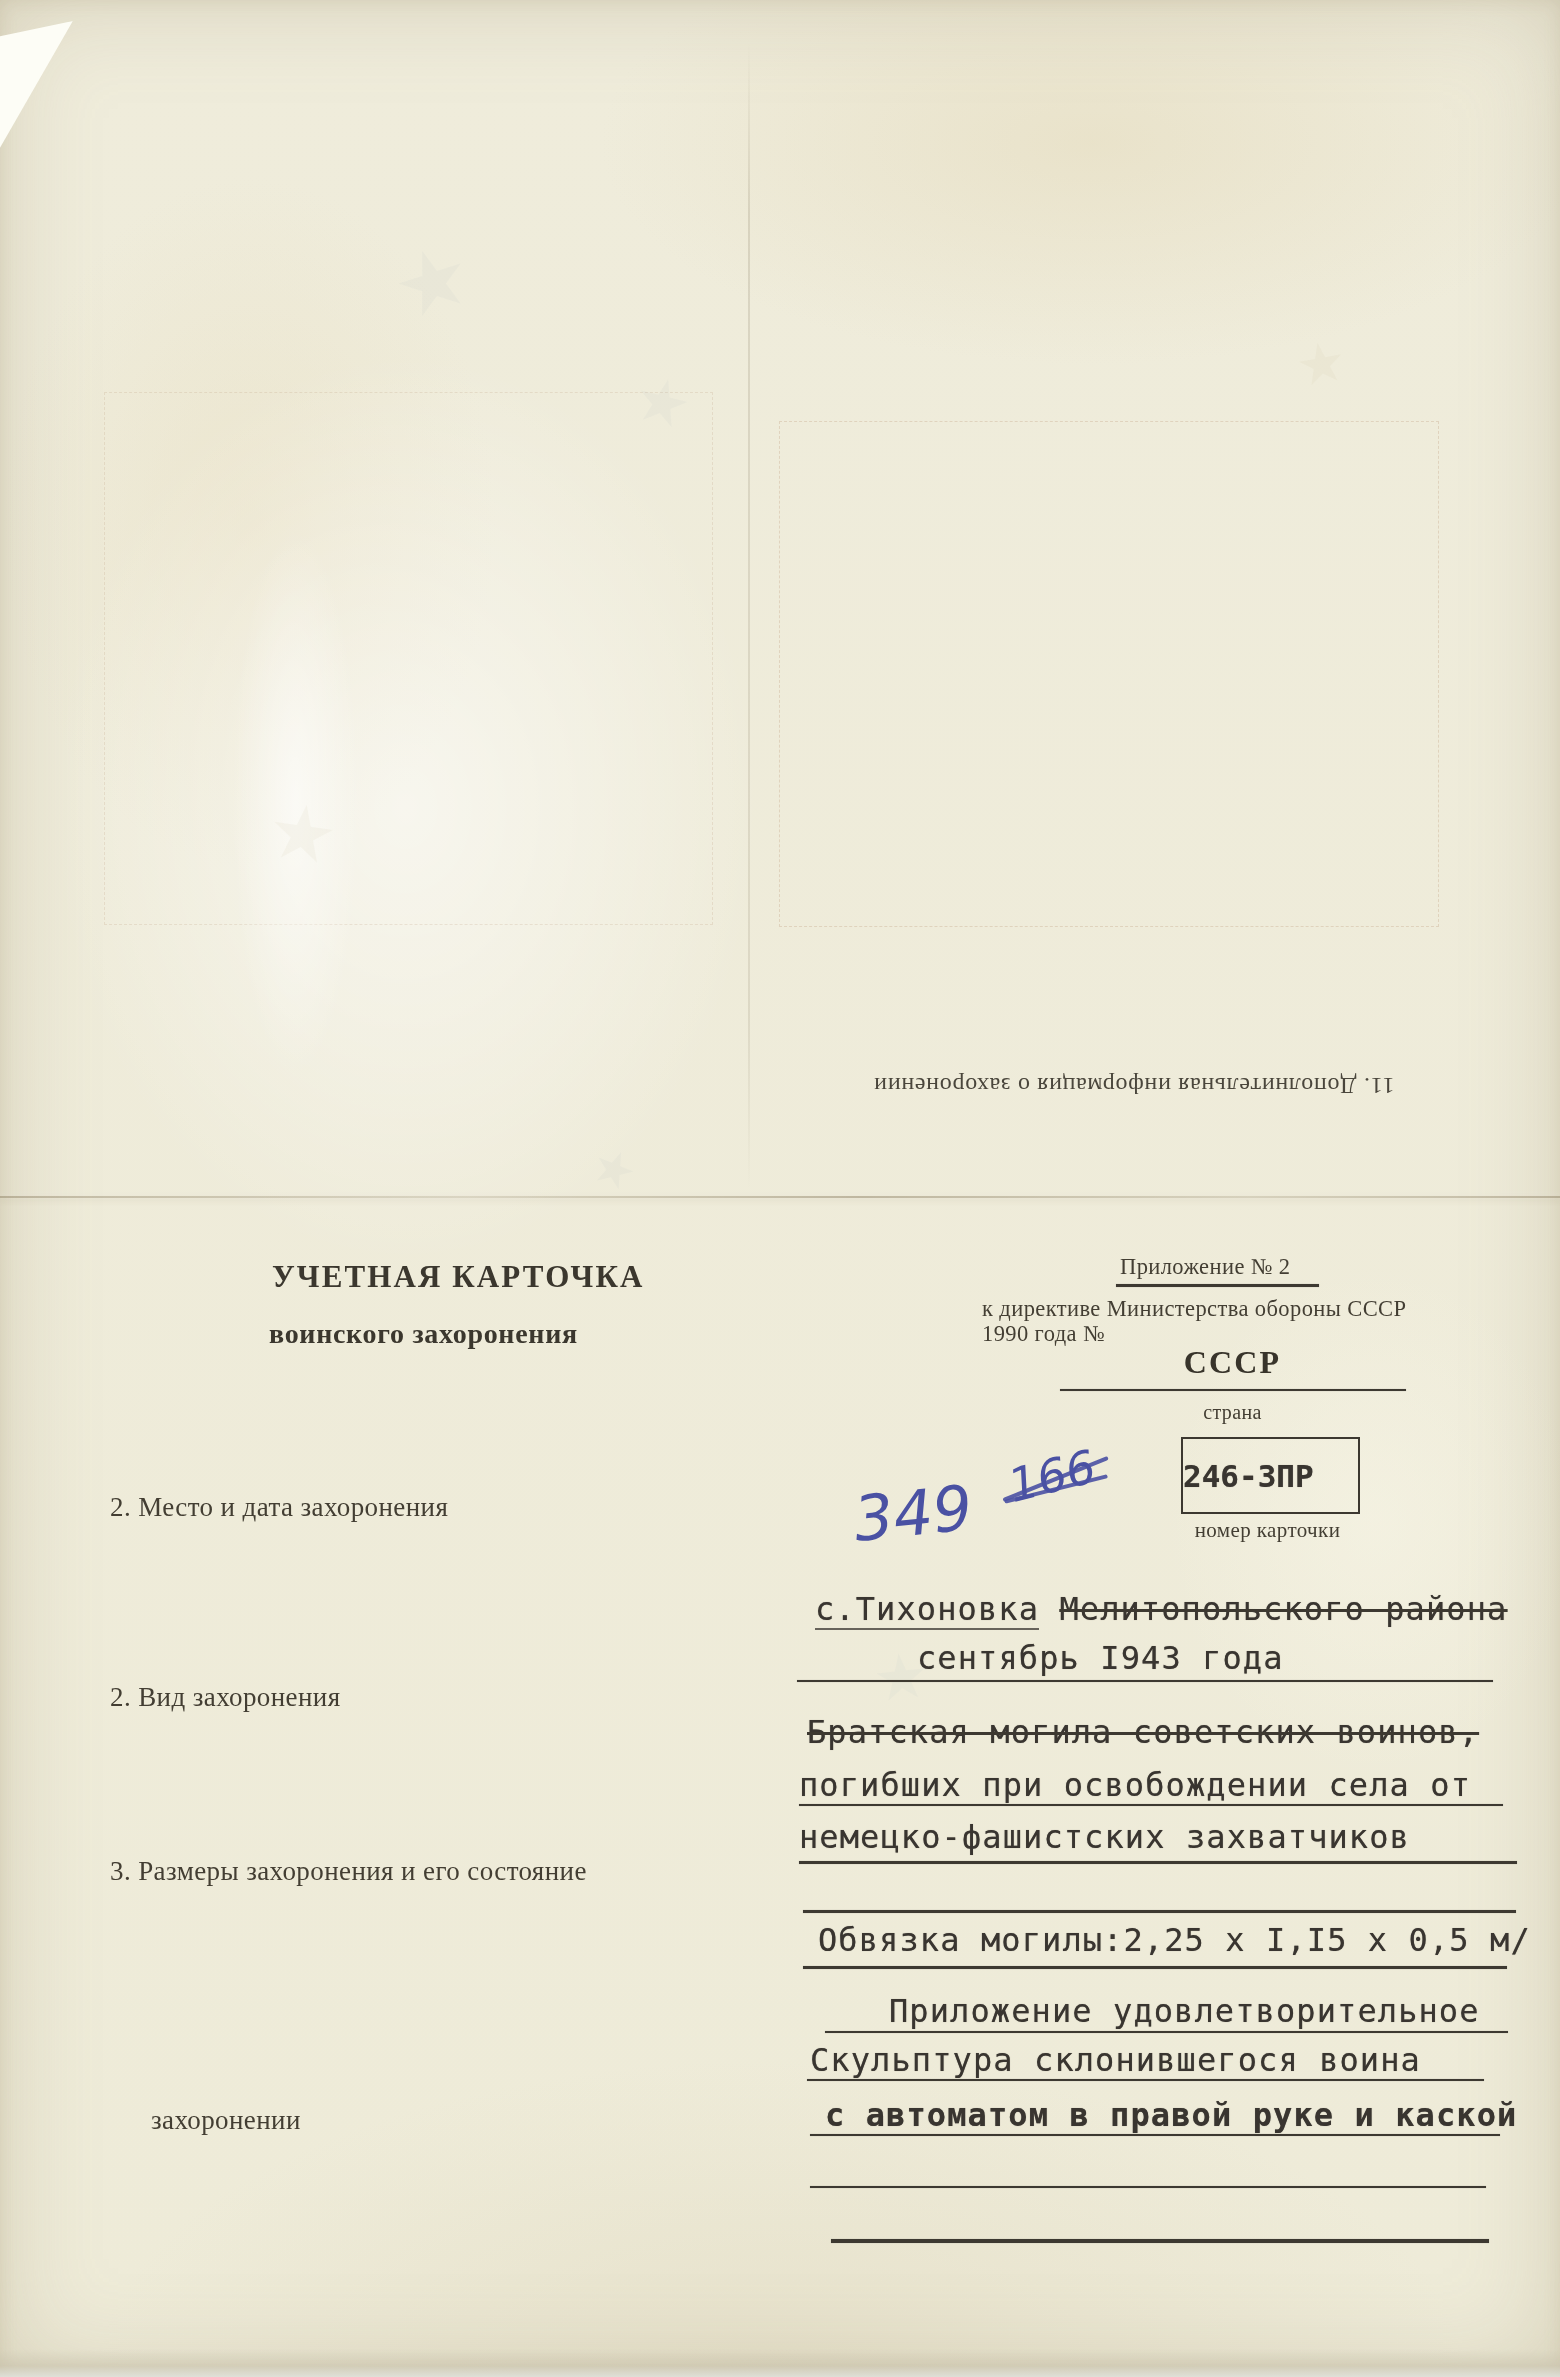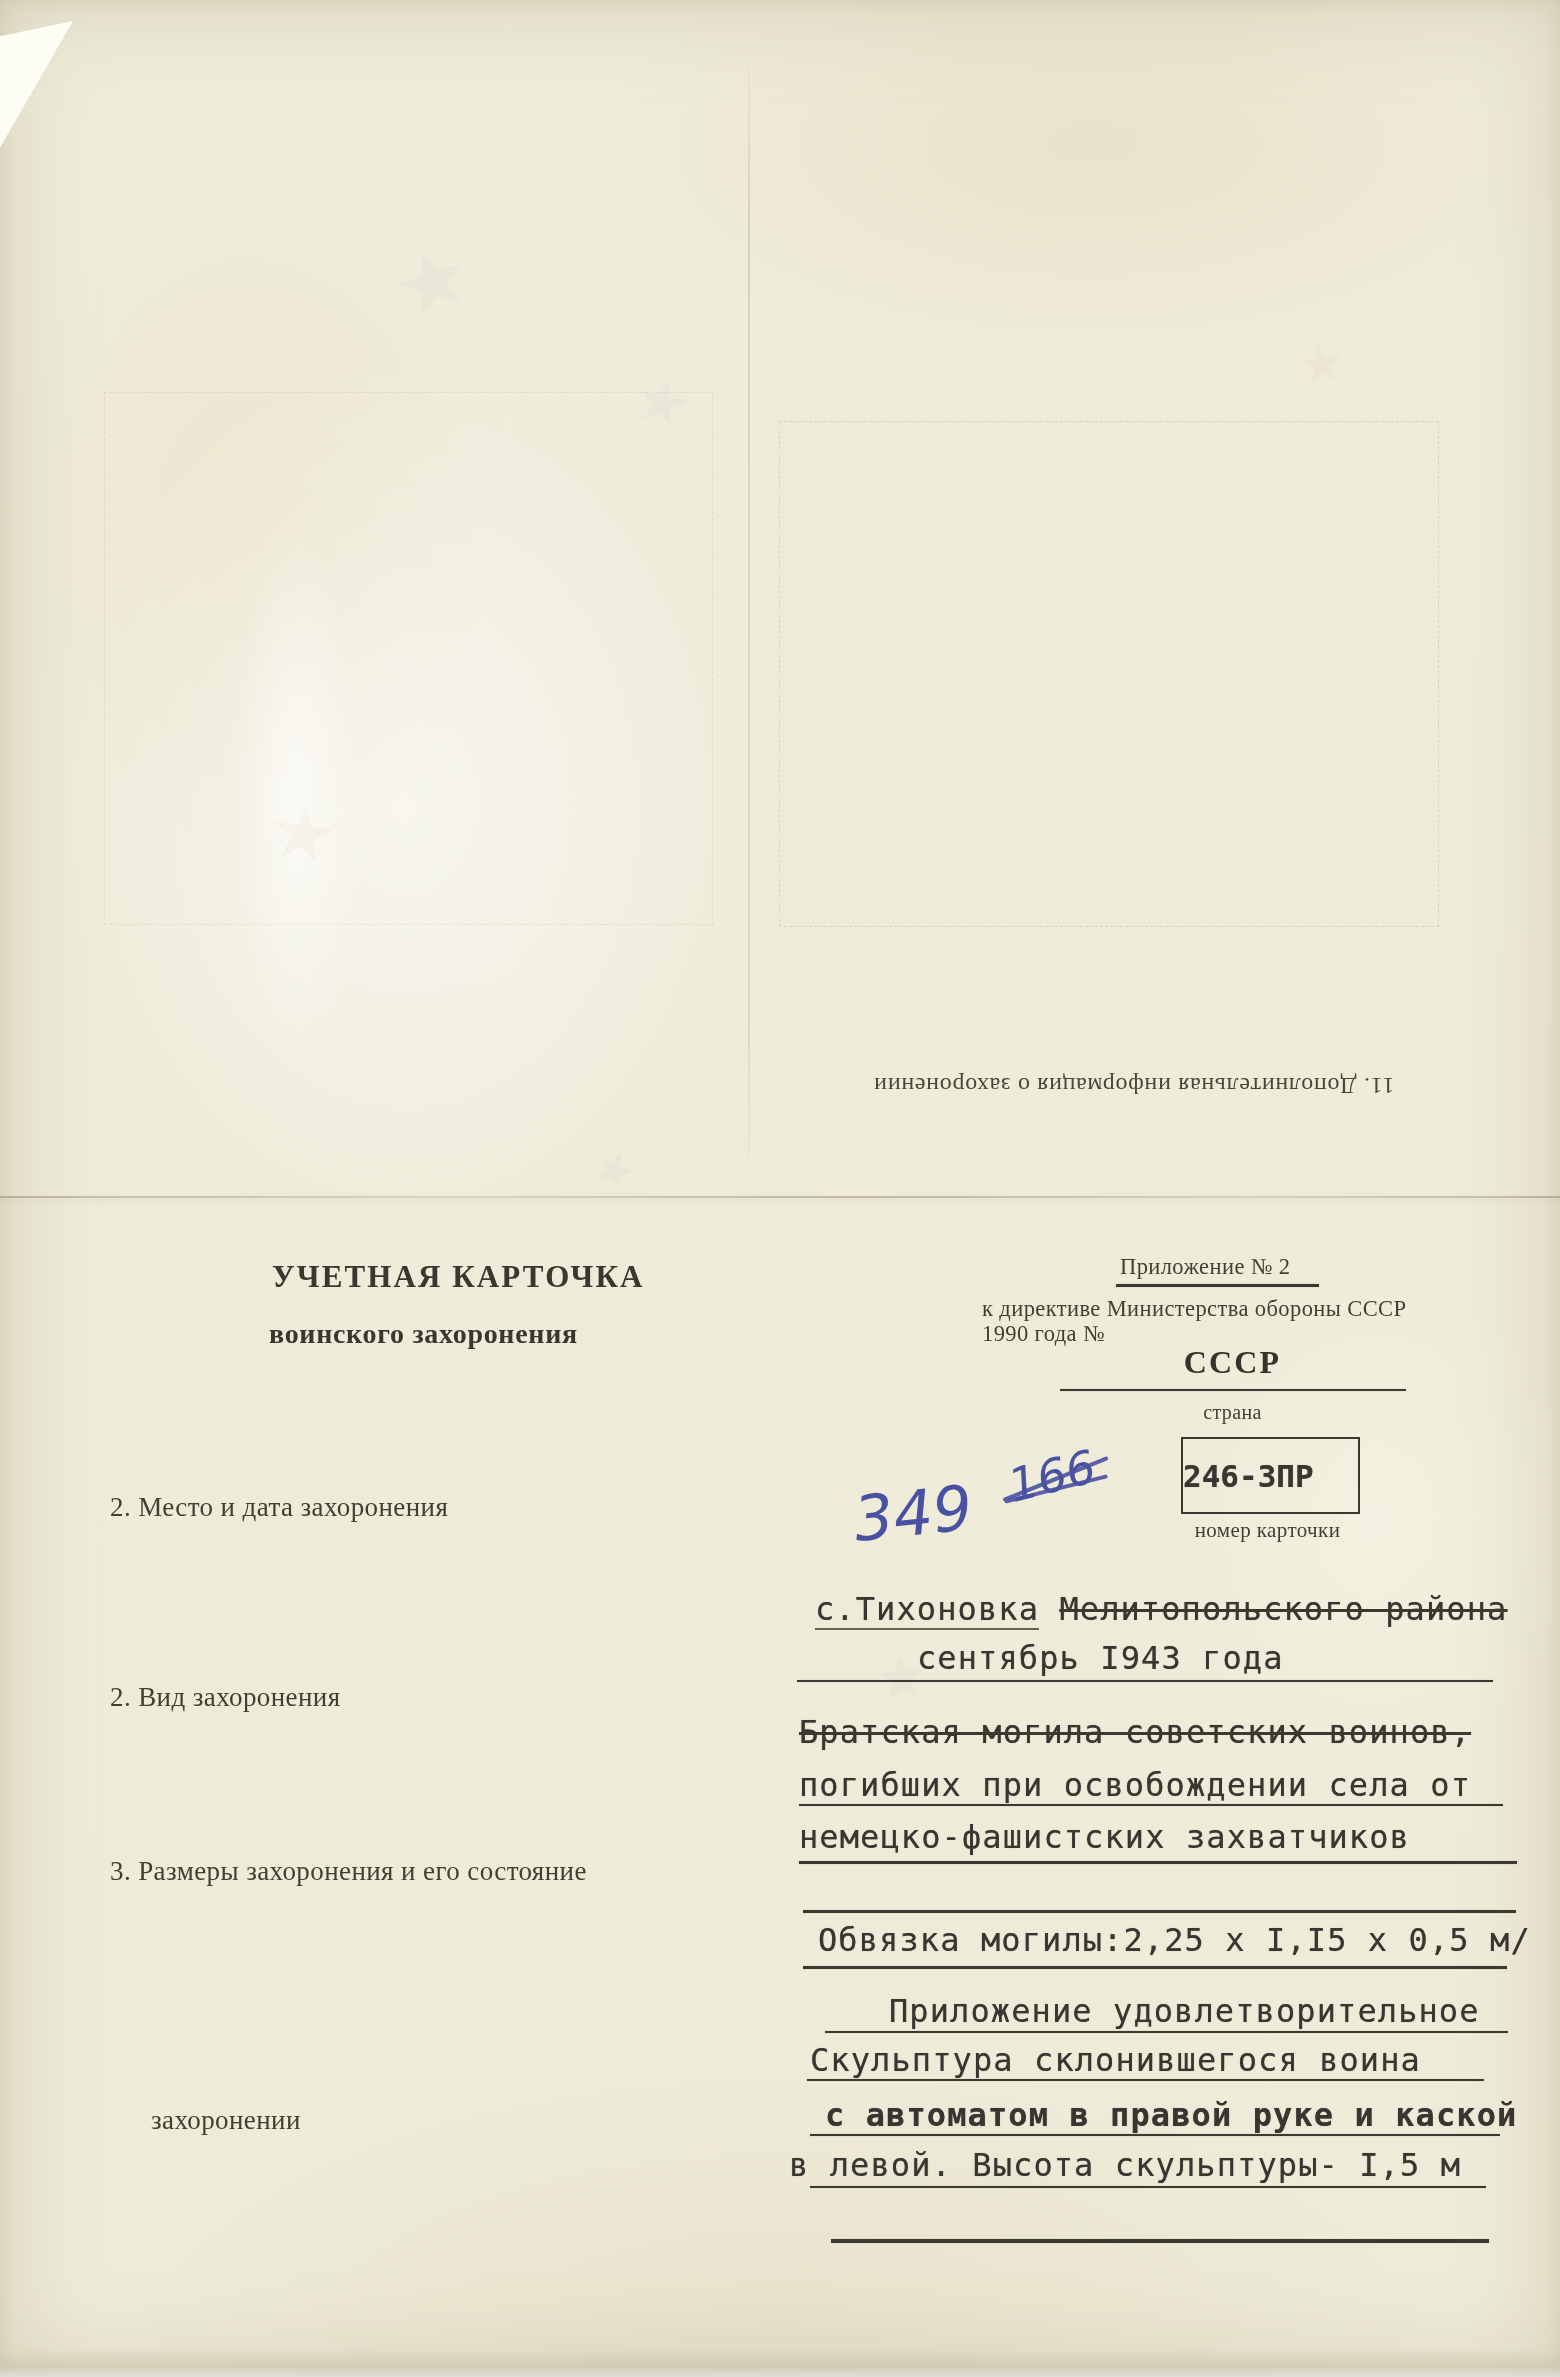--- a/index.html
+++ b/index.html
@@ -75,40 +75,39 @@
 
   <div class="abs lbl" style="left:110px;top:1492px;font-size:27px;">2. Место и дата захоронения</div>
   <div class="abs tw" style="left:815px;top:1590px;">
     <span style="border-bottom:2.8px solid rgba(57,53,48,.75);">с.Тихоновка</span><span> </span><span style="text-decoration:line-through;text-decoration-thickness:2.8px;text-decoration-color:#3d3931;">Мелитопольского района</span>
   </div>
   <div class="abs tw" style="left:917px;top:1639px;">сентябрь I943 года</div>
   <div class="abs rule" style="left:797px;top:1680px;width:696px;"></div>
 
   <div class="abs lbl" style="left:110px;top:1682px;font-size:27px;">2. Вид захоронения</div>
   <div class="abs tw" style="left:799px;top:1713px;">
-    <span style="text-decoration:line-through;text-decoration-thickness:2.8px;text-decoration-color:#3d3931;">Братская могила советских воинов,</span>
+    <span style="text-decoration:line-through;text-decoration-thickness:2.8px;text-decoration-color:#3d3931;margin-left:8px;">Братская могила советских воинов,</span>
   </div>
   <div class="abs tw" style="left:799px;top:1766px;">погибших при освобождении села от</div>
   <div class="abs rule" style="left:799px;top:1804px;width:704px;"></div>
   <div class="abs tw" style="left:799px;top:1818px;">немецко-фашистских захватчиков</div>
   <div class="abs rule" style="left:799px;top:1861px;width:718px;height:2.8px;"></div>
 
   <div class="abs lbl" style="left:110px;top:1856px;font-size:27px;">3. Размеры захоронения и его состояние</div>
   <div class="abs rule" style="left:803px;top:1910px;width:713px;height:2.8px;"></div>
   <div class="abs tw" style="left:818px;top:1921px;">Обвязка могилы:2,25 х I,I5 х 0,5 м/</div>
   <div class="abs rule" style="left:803px;top:1966px;width:704px;height:2.8px;"></div>
   <div class="abs tw" style="left:889px;top:1992px;">Приложение удовлетворительное</div>
   <div class="abs rule" style="left:825px;top:2031px;width:683px;"></div>
 
   <div class="abs lbl" style="left:151px;top:2082px;font-size:27px;margin-top:23px;">захоронении</div>
   <div class="abs tw" style="left:810px;top:2041px;">Скульптура склонившегося воина</div>
   <div class="abs rule" style="left:807px;top:2079px;width:677px;"></div>
   <div class="abs tw" style="left:825px;top:2096px;font-weight:bold;">с автоматом в правой руке и каской</div>
   <div class="abs rule" style="left:810px;top:2134px;width:690px;"></div>
-  <div class="abs tw" style="left:789px;top:2146px;">в левой. Высота скульптуры- I,5 м</div>
   <div class="abs rule" style="left:810px;top:2186px;width:676px;"></div>
 
   <div class="abs rule" style="left:831px;top:2239px;width:658px;height:3.5px;"></div>
 
   <div class="abs" style="left:0;top:2349px;width:1561px;height:28px;
               background:linear-gradient(rgba(205,196,168,0), rgba(198,192,170,.5) 60%, rgba(225,228,224,.8));"></div>
 </div>
 
 
 </body></html>

